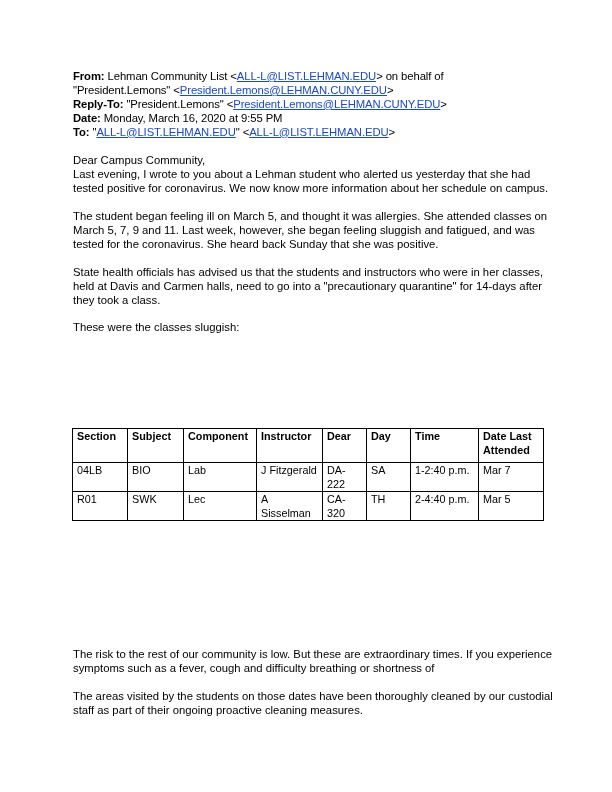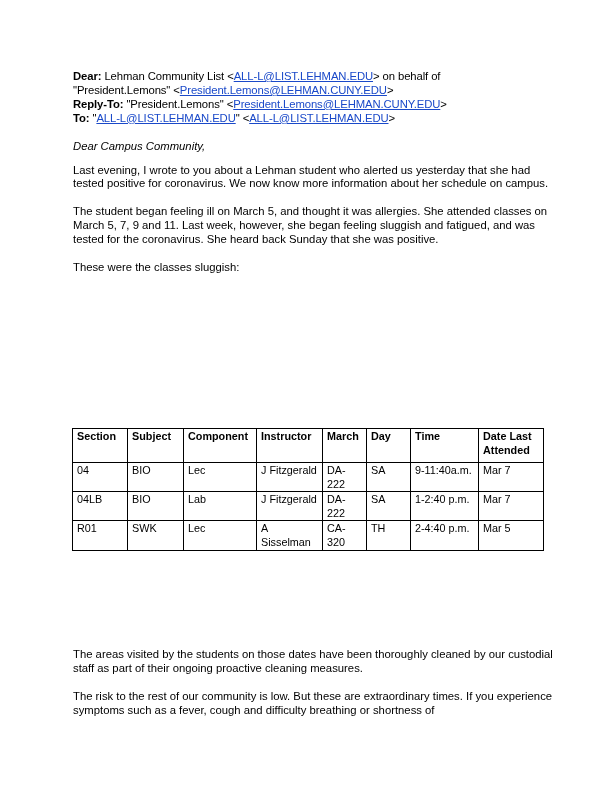--- a/index.html
+++ b/index.html
@@ -4,88 +4,82 @@
 <style>
   html, body { margin: 0; padding: 0; background: #ffffff; }
   body { width: 612px; height: 792px; position: relative; overflow: hidden;
          font-family: "Liberation Sans", sans-serif; color: #000; font-size: 11.3px; line-height: 13.9px; }
   .page { position: absolute; left: 73px; top: 70px; width: 480px; }
   .hdr-line { white-space: nowrap; letter-spacing: -0.1px; }
   .hdr-line b { font-weight: bold; }
   a.link { color: #1a49c9; text-decoration: underline; }
   p { margin: 0; }
   .para { margin-bottom: 13.9px; }
-  .greeting { margin-top: 14px; margin-bottom: 10px; font-style: italic; }
+  .greeting { margin-top: 14px; margin-bottom: 1px; }
   table.classes { position: absolute; left: 72px; top: 428px; border-collapse: collapse; table-layout: fixed; width: 471px; }
   table.classes th, table.classes td { border: 1.6px solid #000; vertical-align: top; text-align: left;
         padding: 1px 3px 0 4px; font-size: 10.8px; line-height: 13.6px; }
   table.classes th { font-weight: bold; height: 32px; }
   table.classes td { height: 26px; }
   .bottom { position: absolute; left: 73px; top: 648px; width: 480px; }
 </style>
 </head>
 <body>
 
 <div class="page">
   <div>
     <div class="hdr-line">
-      <b>Dear:</b>
+      <b>From:</b>
       <span>Lehman Community List &lt;</span><a class="link">ALL-L@LIST.LEHMAN.EDU</a><span>&gt; on behalf of</span>
     </div>
     <div class="hdr-line">
       <span>"President.Lemons" &lt;</span><a class="link">President.Lemons@LEHMAN.CUNY.EDU</a><span>&gt;</span>
     </div>
     <div class="hdr-line">
       <b>Reply-To:</b><span> "President.Lemons" &lt;</span><a class="link">President.Lemons@LEHMAN.CUNY.EDU</a><span>&gt;</span>
     </div>
     <div class="hdr-line">
+      <b>Date:</b><span> Monday, March 16, 2020 at 9:55 PM</span>
+    </div>
+    <div class="hdr-line">
       <b>To:</b><span> "</span><a class="link">ALL-L@LIST.LEHMAN.EDU</a><span>" &lt;</span><a class="link">ALL-L@LIST.LEHMAN.EDU</a><span>&gt;</span>
     </div>
   </div>
 
   <p class="greeting">Dear Campus Community,</p>
   <p class="para">Last evening, I wrote to you about a Lehman student who alerted us yesterday that she had tested positive for coronavirus. We now know more information about her schedule on campus.</p>
   <p class="para">The student began feeling ill on March 5, and thought it was allergies. She attended classes on March 5, 7, 9 and 11. Last week, however, she began feeling sluggish and fatigued, and was tested for the coronavirus. She heard back Sunday that she was positive.</p>
+  <p class="para">State health officials has advised us that the students and instructors who were in her classes, held at Davis and Carmen halls, need to go into a "precautionary quarantine" for 14-days after they took a class.</p>
   <p class="para">These were the classes sluggish:</p>
 </div>
 
 <table class="classes">
   <colgroup>
     <col style="width:55px">
       <col style="width:56px">
       <col style="width:73px">
       <col style="width:66px">
     <col style="width:44px">
       <col style="width:44px">
       <col style="width:68px">
       <col style="width:65px">
   </colgroup>
   <thead>
     <tr>
       <th>Section</th>
       <th>Subject</th>
       <th>Component</th>
       <th>Instructor</th>
-      <th>March</th>
+      <th>Dear</th>
       <th>Day</th>
       <th>Time</th>
       <th>Date Last Attended</th>
     </tr>
   </thead>
   <tbody>
-    <tr>
-      <td>04</td>
-      <td>BIO</td>
-      <td>Lec</td>
-      <td>J Fitzgerald</td>
-      <td>DA-222</td>
-      <td>SA</td>
-      <td>9-11:40a.m.</td>
-      <td>Mar 7</td>
-    </tr>
     <tr>
       <td>04LB</td>
       <td>BIO</td>
       <td>Lab</td>
       <td>J Fitzgerald</td>
       <td>DA-222</td>
       <td>SA</td>
       <td>1-2:40 p.m.</td>
       <td>Mar 7</td>
     </tr>
@@ -96,15 +90,15 @@
       <td>A Sisselman</td>
       <td>CA-320</td>
       <td>TH</td>
       <td>2-4:40 p.m.</td>
       <td>Mar 5</td>
     </tr>
   </tbody>
 </table>
 
 <div class="bottom">
+  <p class="para">The risk to the rest of our community is low. But these are extraordinary times. If you experience symptoms such as a fever, cough and difficulty breathing or shortness of</p>
   <p class="para">The areas visited by the students on those dates have been thoroughly cleaned by our custodial staff as part of their ongoing proactive cleaning measures.</p>
-  <p class="para">The risk to the rest of our community is low. But these are extraordinary times. If you experience symptoms such as a fever, cough and difficulty breathing or shortness of</p>
 </div>
 
 </body></html>

